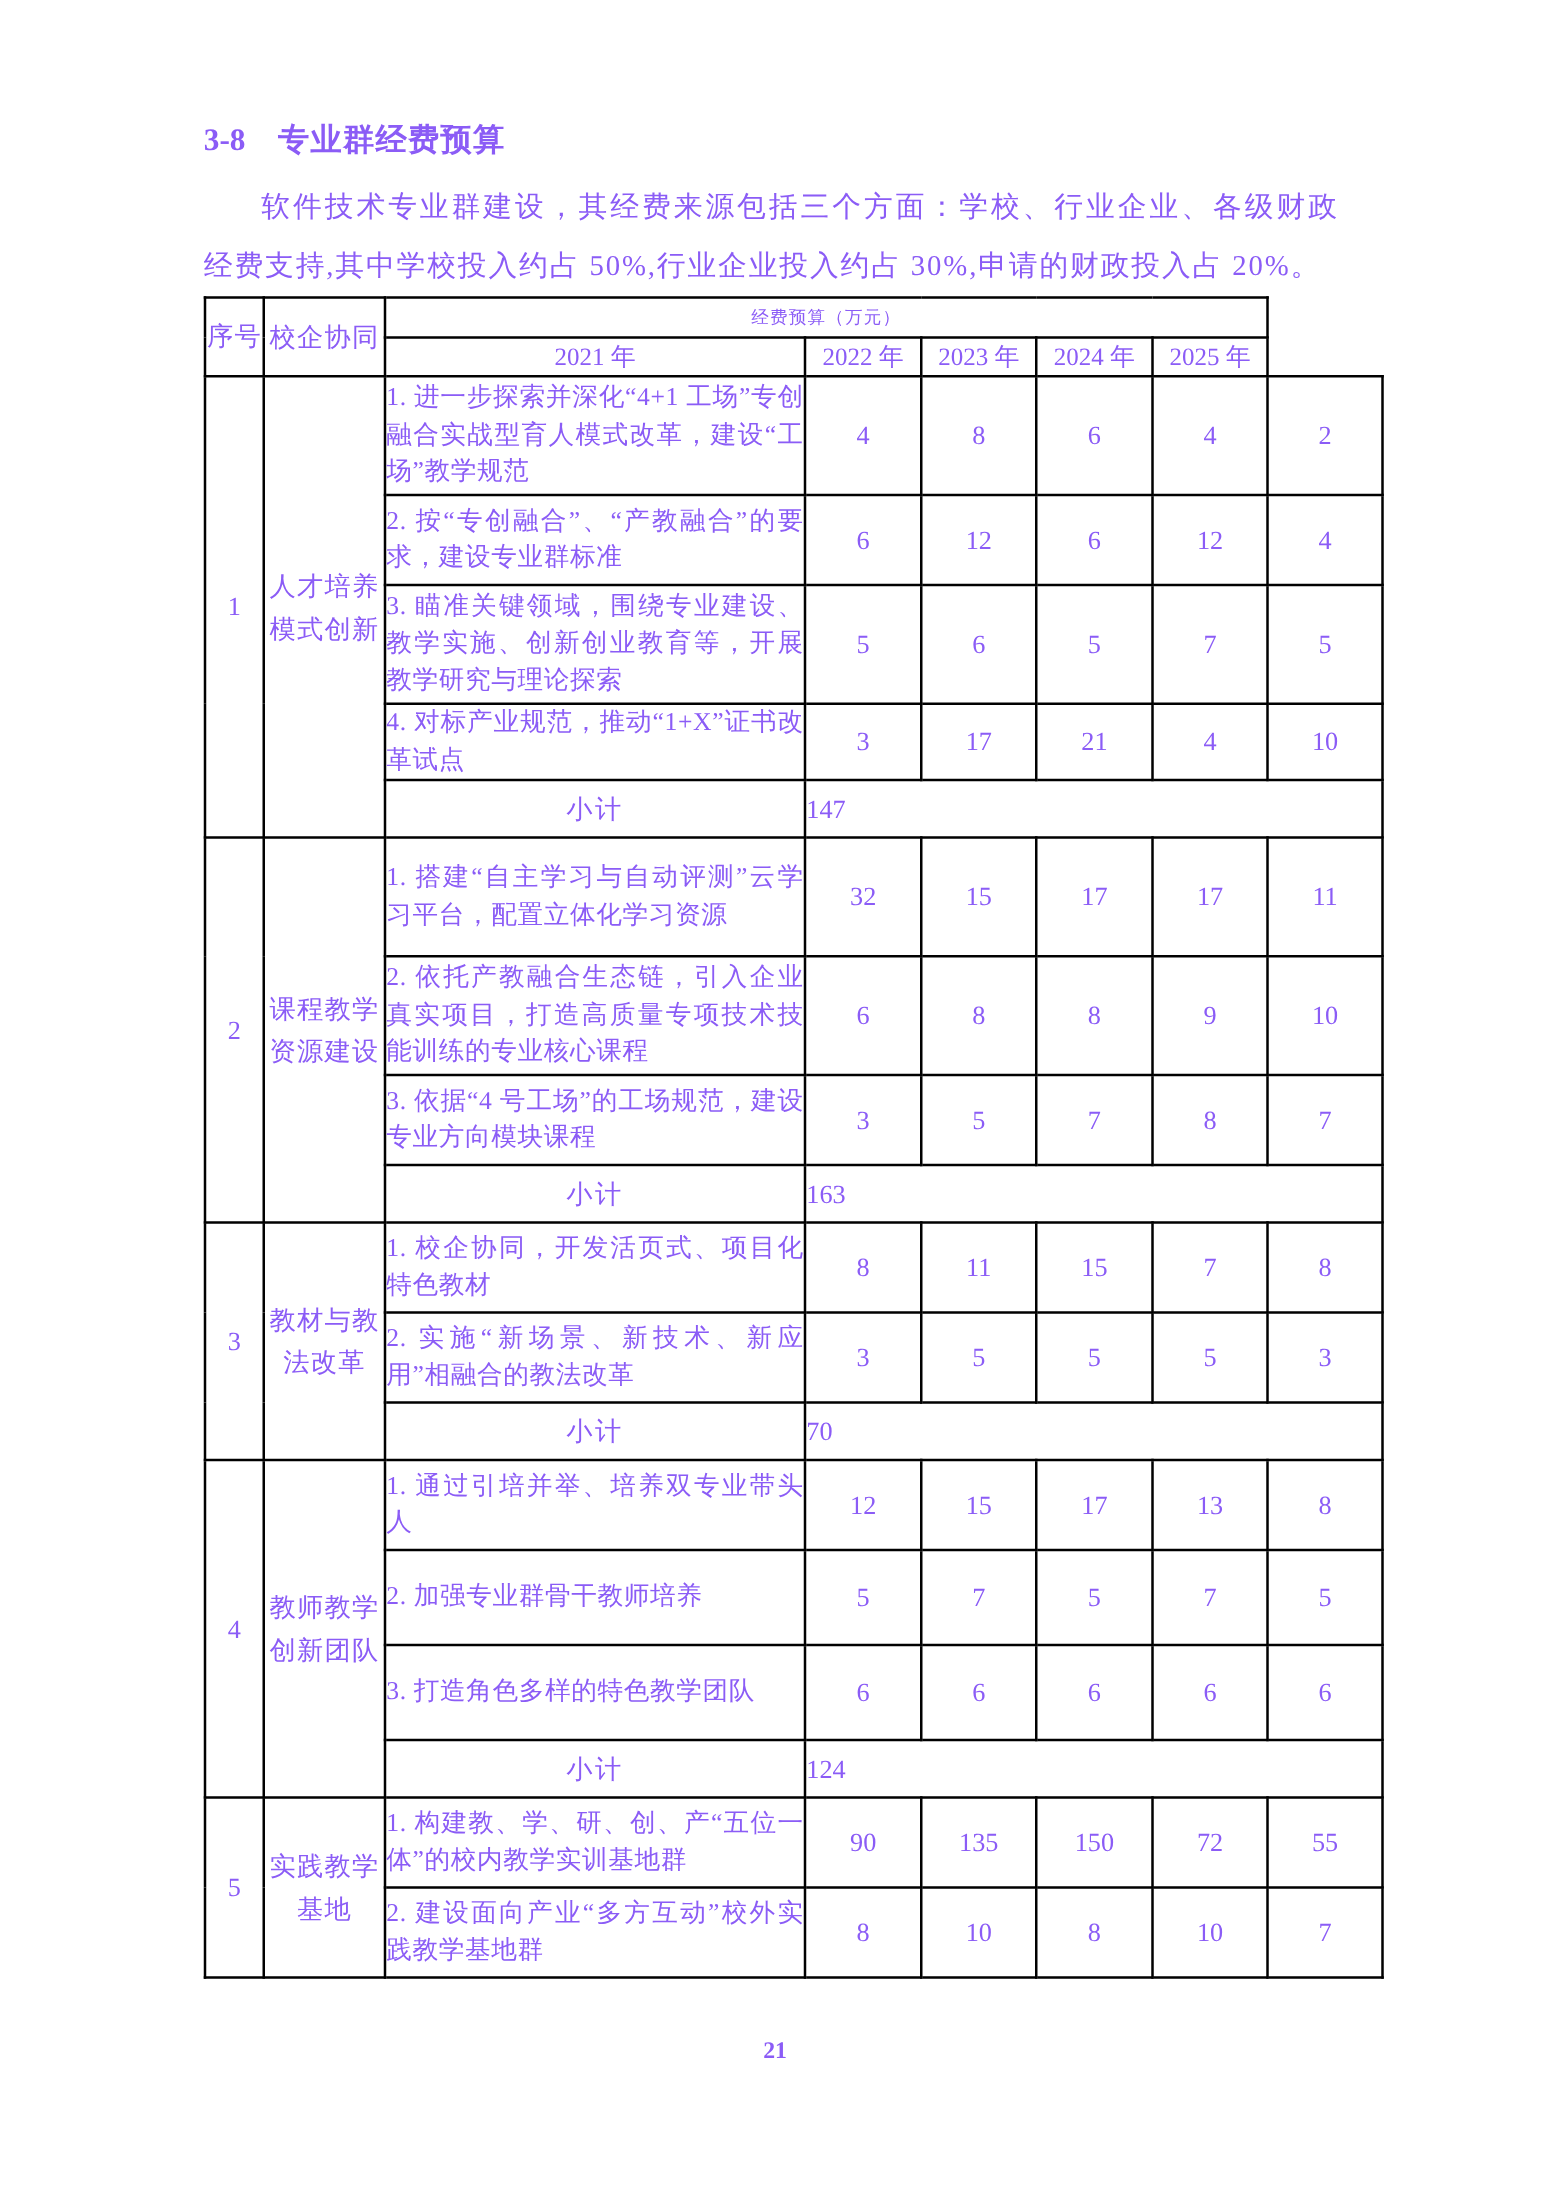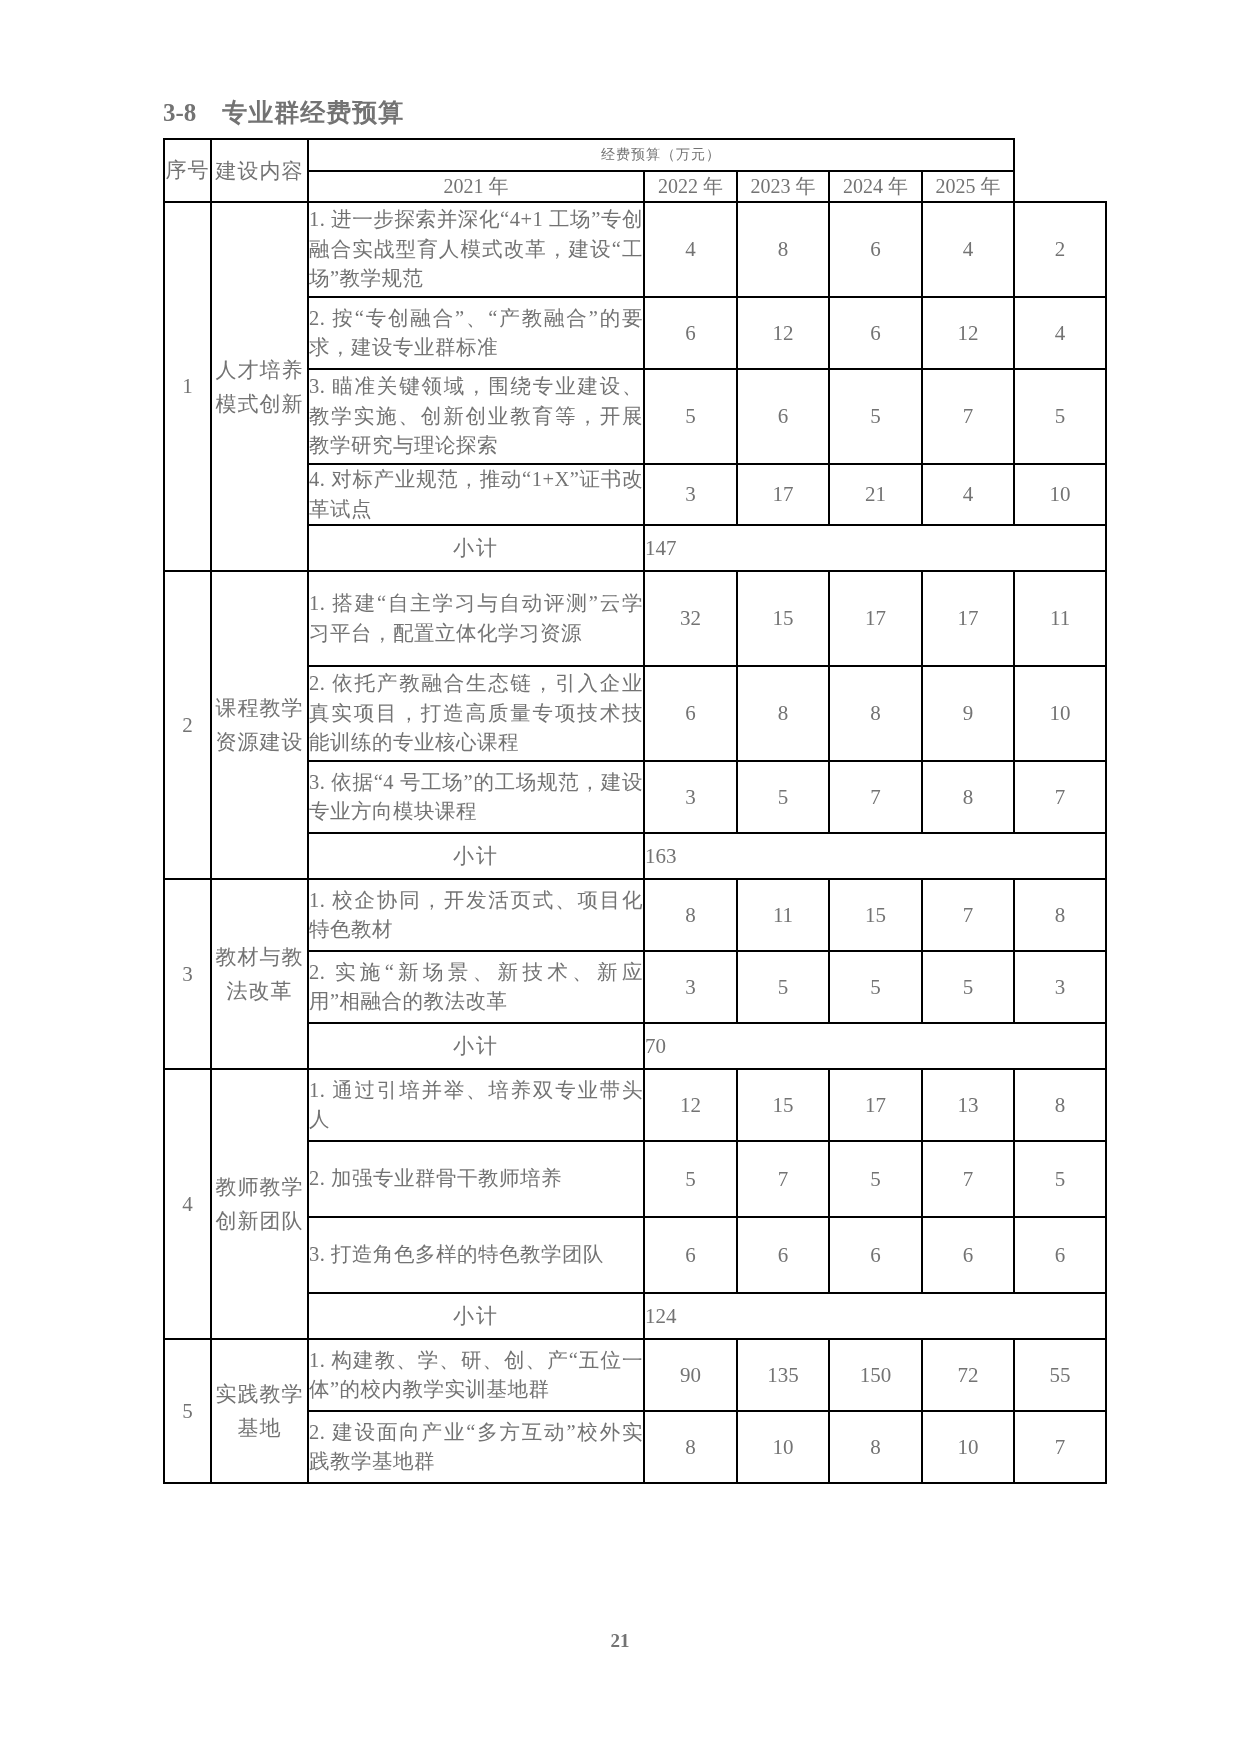--- a/index.html
+++ b/index.html
@@ -2,21 +2,21 @@
 <html><head>
 <meta charset="utf-8">
 <style>
   html,body { margin:0; padding:0; background:#e8e8e8; }
   .page {
     position:relative;
     width:1240px; height:1753px;
     margin:0 auto;
     background:#ffffff;
     font-family:"Liberation Serif","DejaVu Serif",serif;
-    color:#737373;
+    color:#8b5cf6;
     overflow:hidden;
   }
   .content { position:absolute; left:163px; top:0; width:945px; }
 
   .doc-title {
     margin-top:96px;
     font-size:25px; font-weight:bold;
     line-height:34px;
     letter-spacing:1px;
     white-space:nowrap;
@@ -69,36 +69,40 @@
 </head>
 <body>
 
 <div class="page">
   <div class="content">
 
     <div class="doc-title">
       <span class="sec-num">3-8</span><span>专业群经费预算</span>
     </div>
 
+    <div class="para">
+      <div class="para-line1">软件技术专业群建设，其经费来源包括三个方面：学校、行业企业、各级财政</div>
+      <div class="para-line2">经费支持,其中学校投入约占 50%,行业企业投入约占 30%,申请的财政投入占 20%。</div>
+    </div>
 
     <table class="budget">
       <colgroup>
         <col style="width:47px">
         <col style="width:97px">
         <col style="width:336px">
         <col style="width:93px">
         <col style="width:92px">
         <col style="width:93px">
         <col style="width:92px">
         <col style="width:92px">
       </colgroup>
       <thead>
         <tr style="height:30px;">
           <th class="th-index" rowspan="2">序号</th>
-          <th class="th-content" rowspan="2">建设内容</th>
+          <th class="th-content" rowspan="2">校企协同</th>
           <th class="th-budget" colspan="5">经费预算（万元）</th>
         </tr>
         <tr style="height:29px;">
           <th class="th-year">2021 年</th>
           <th class="th-year">2022 年</th>
           <th class="th-year">2023 年</th>
           <th class="th-year">2024 年</th>
           <th class="th-year">2025 年</th>
         </tr>
       </thead>

